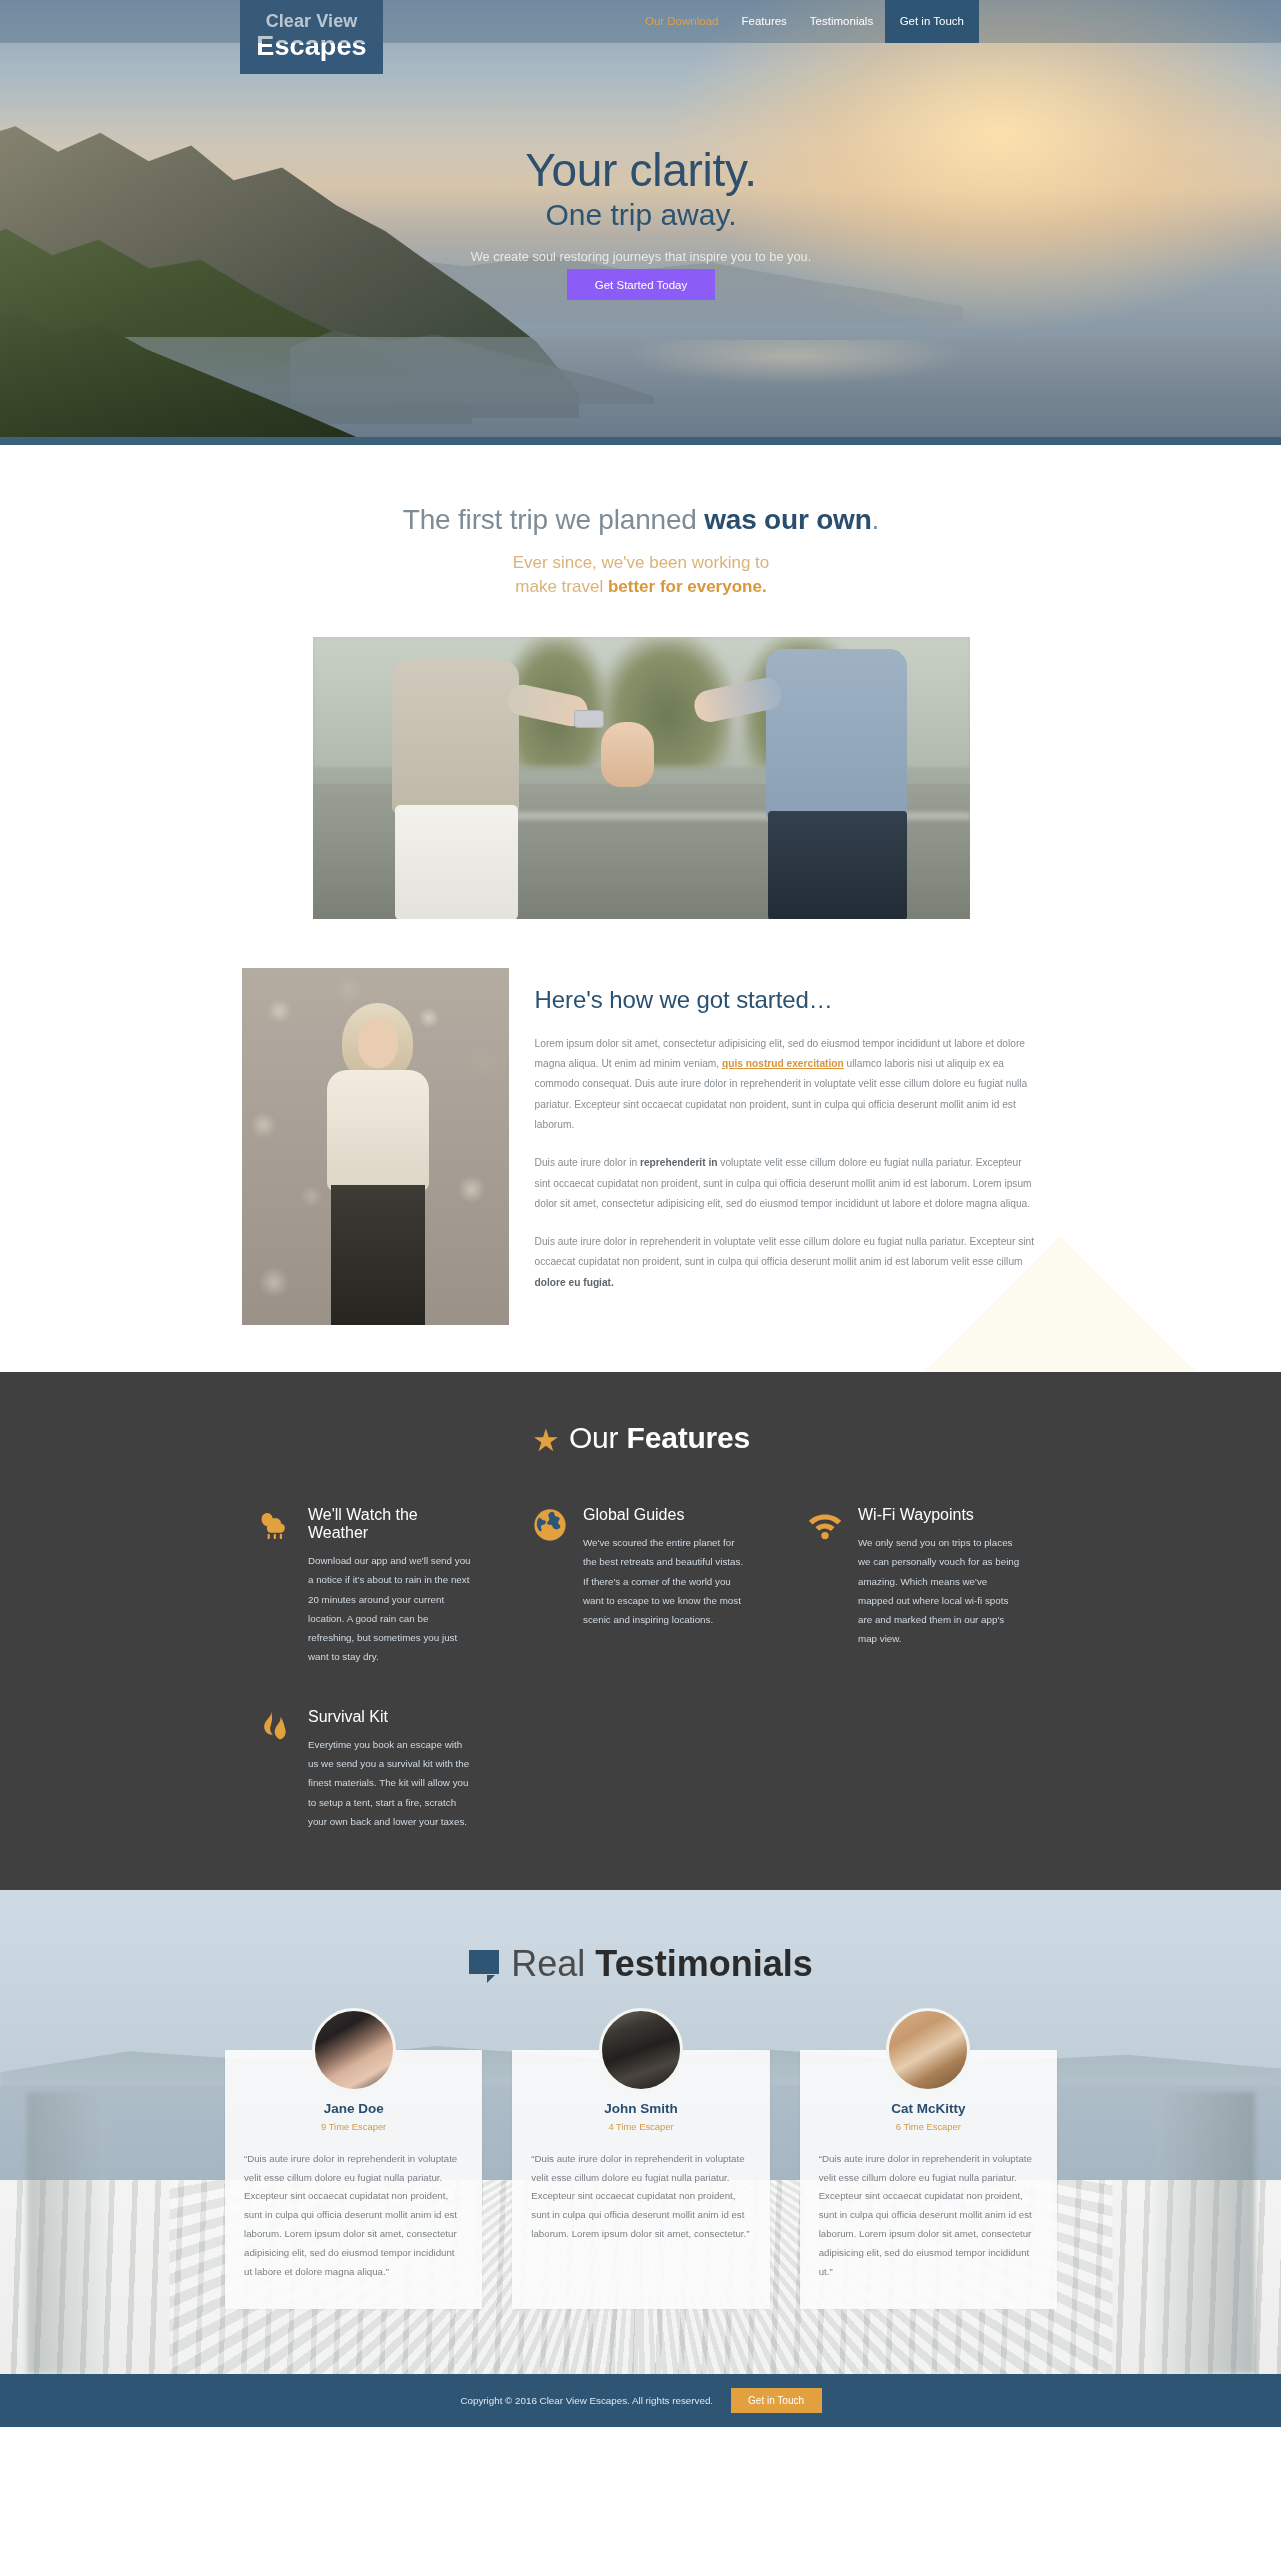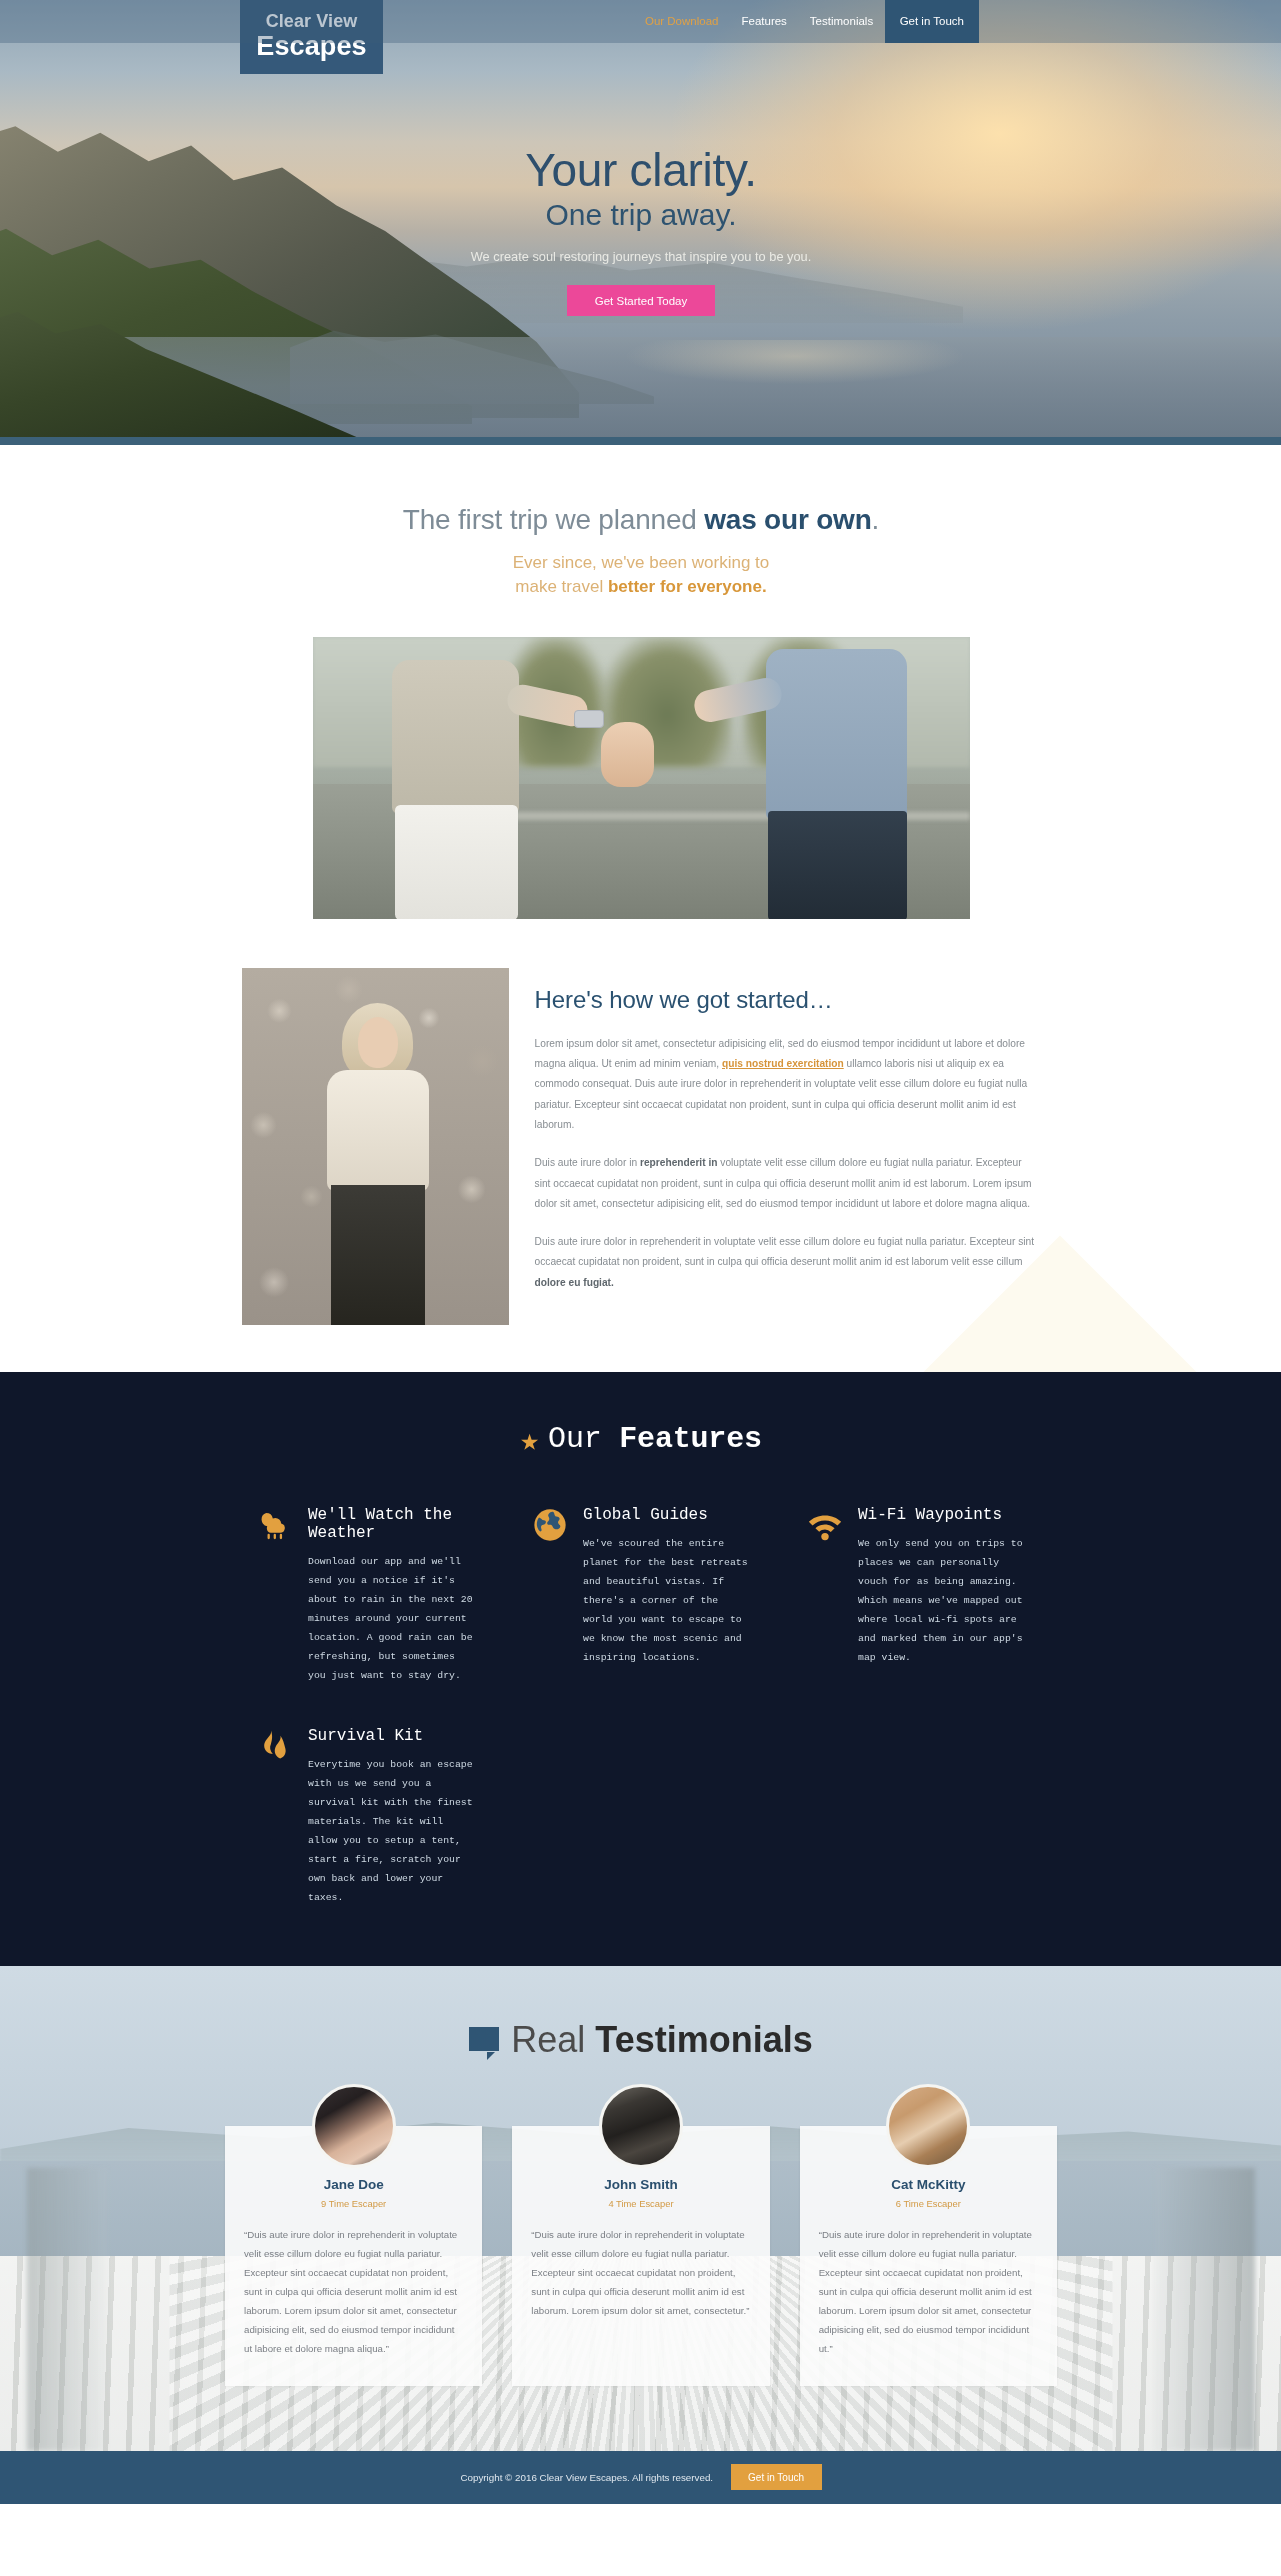--- a/index.html
+++ b/index.html
@@ -146,22 +146,22 @@
   }
   .hero-sub {
     color: #f0f0ea;
     font-size: 12.8px;
     font-weight: 300;
     margin-top: 17.5px;
     opacity: .92;
   }
   .hero-btn {
     display: inline-block;
-    margin-top: 21px;
-    background: #ec4899;
+    margin-top: 5px;
+    background: #8b5cf6;
     color: #ffffff;
     font-size: 11.5px;
     padding: 9.4px 28px;
     text-decoration: none;
     border: none;
     cursor: pointer;
     font-family: inherit;
   }
 
   
@@ -288,23 +288,22 @@
     color: #878d92;
     font-size: 10.2px;
     line-height: 2.0;
     margin-bottom: 17.5px;
   }
   .story-p b { color: #5f676d; font-weight: 700; }
   .story-p a { color: #d6943a; font-weight: 700; text-decoration: underline; }
 
   
   .features {
-    background: #0f172a;
+    background: #404040;
     padding: 49px 7px 59px;
-    font-family: Liberation Mono, monospace;
   }
   .feat-title {
     text-align: center;
     color: #ffffff;
     font-size: 30px;
     font-weight: 300;
     margin-bottom: 47px;
     letter-spacing: -0.2px;
   }
   .feat-title b { font-weight: 700; }

